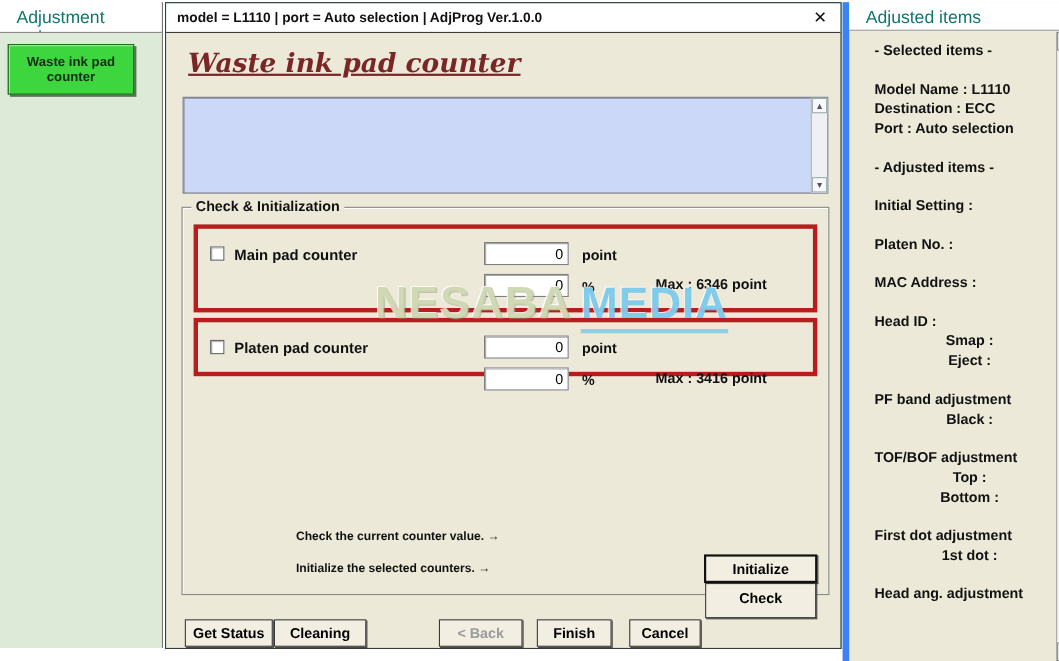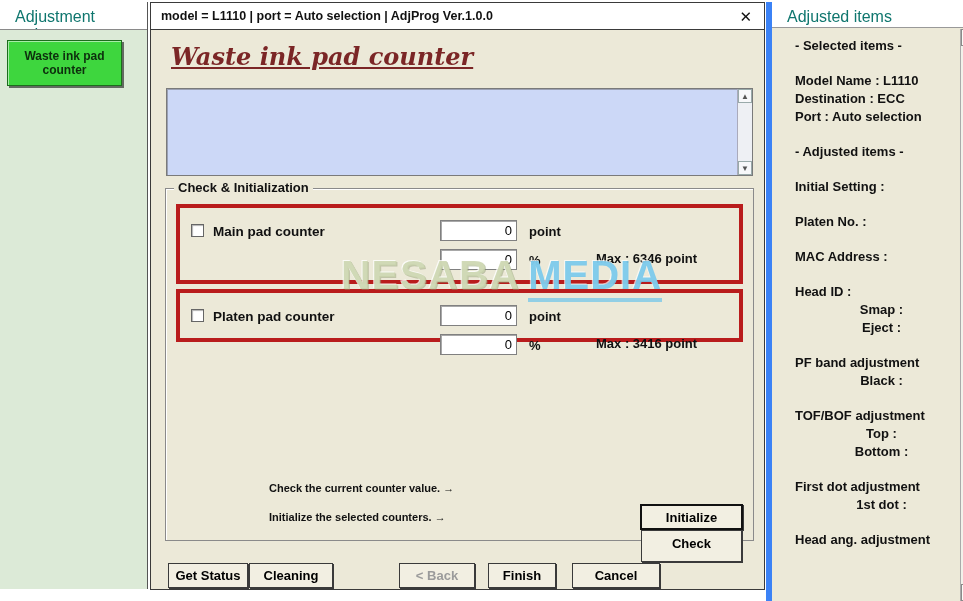--- a/index.html
+++ b/index.html
@@ -82,21 +82,21 @@
          font-family:"Liberation Sans",sans-serif; }
   #check-btn { position:absolute; left:490px; top:446px; width:101px; height:38px;margin-top:48px; }
   #init-btn  { position:absolute; left:489px; top:474px; width:103px; height:26px;
                border:2px solid #111; }
 
   .footer-btn { position:absolute; top:533px; height:25px; }
   #btn-getstatus { left:17px;  width:80px; }
   #btn-cleaning  { left:98px;  width:84px; }
   #btn-back      { left:248px; width:76px; color:#9b9b9b; }
   #btn-finish    { left:337px; width:68px; }
-  #btn-cancel    { left:421px; width:88px; }
+  #btn-cancel    { left:421px; width:65px; }
 
   
   #right-panel { position:absolute; left:766px; top:2px; width:211px; height:599px;
                  background:#ece9d8; border-left:6px solid #3b82f6; }
   #right-title { border-bottom:1px solid #999; }
   #right-body { position:absolute; top:27px; left:0; right:17px; bottom:0;
                 padding:8px 0 0 23px; overflow:hidden; }
   .rline { font-size:13px; font-weight:bold; height:18px; line-height:18px; white-space:nowrap; }
   .rline.gap { margin-top:17px; }
   .rline.indent { padding-left:8px;text-align:center; }

